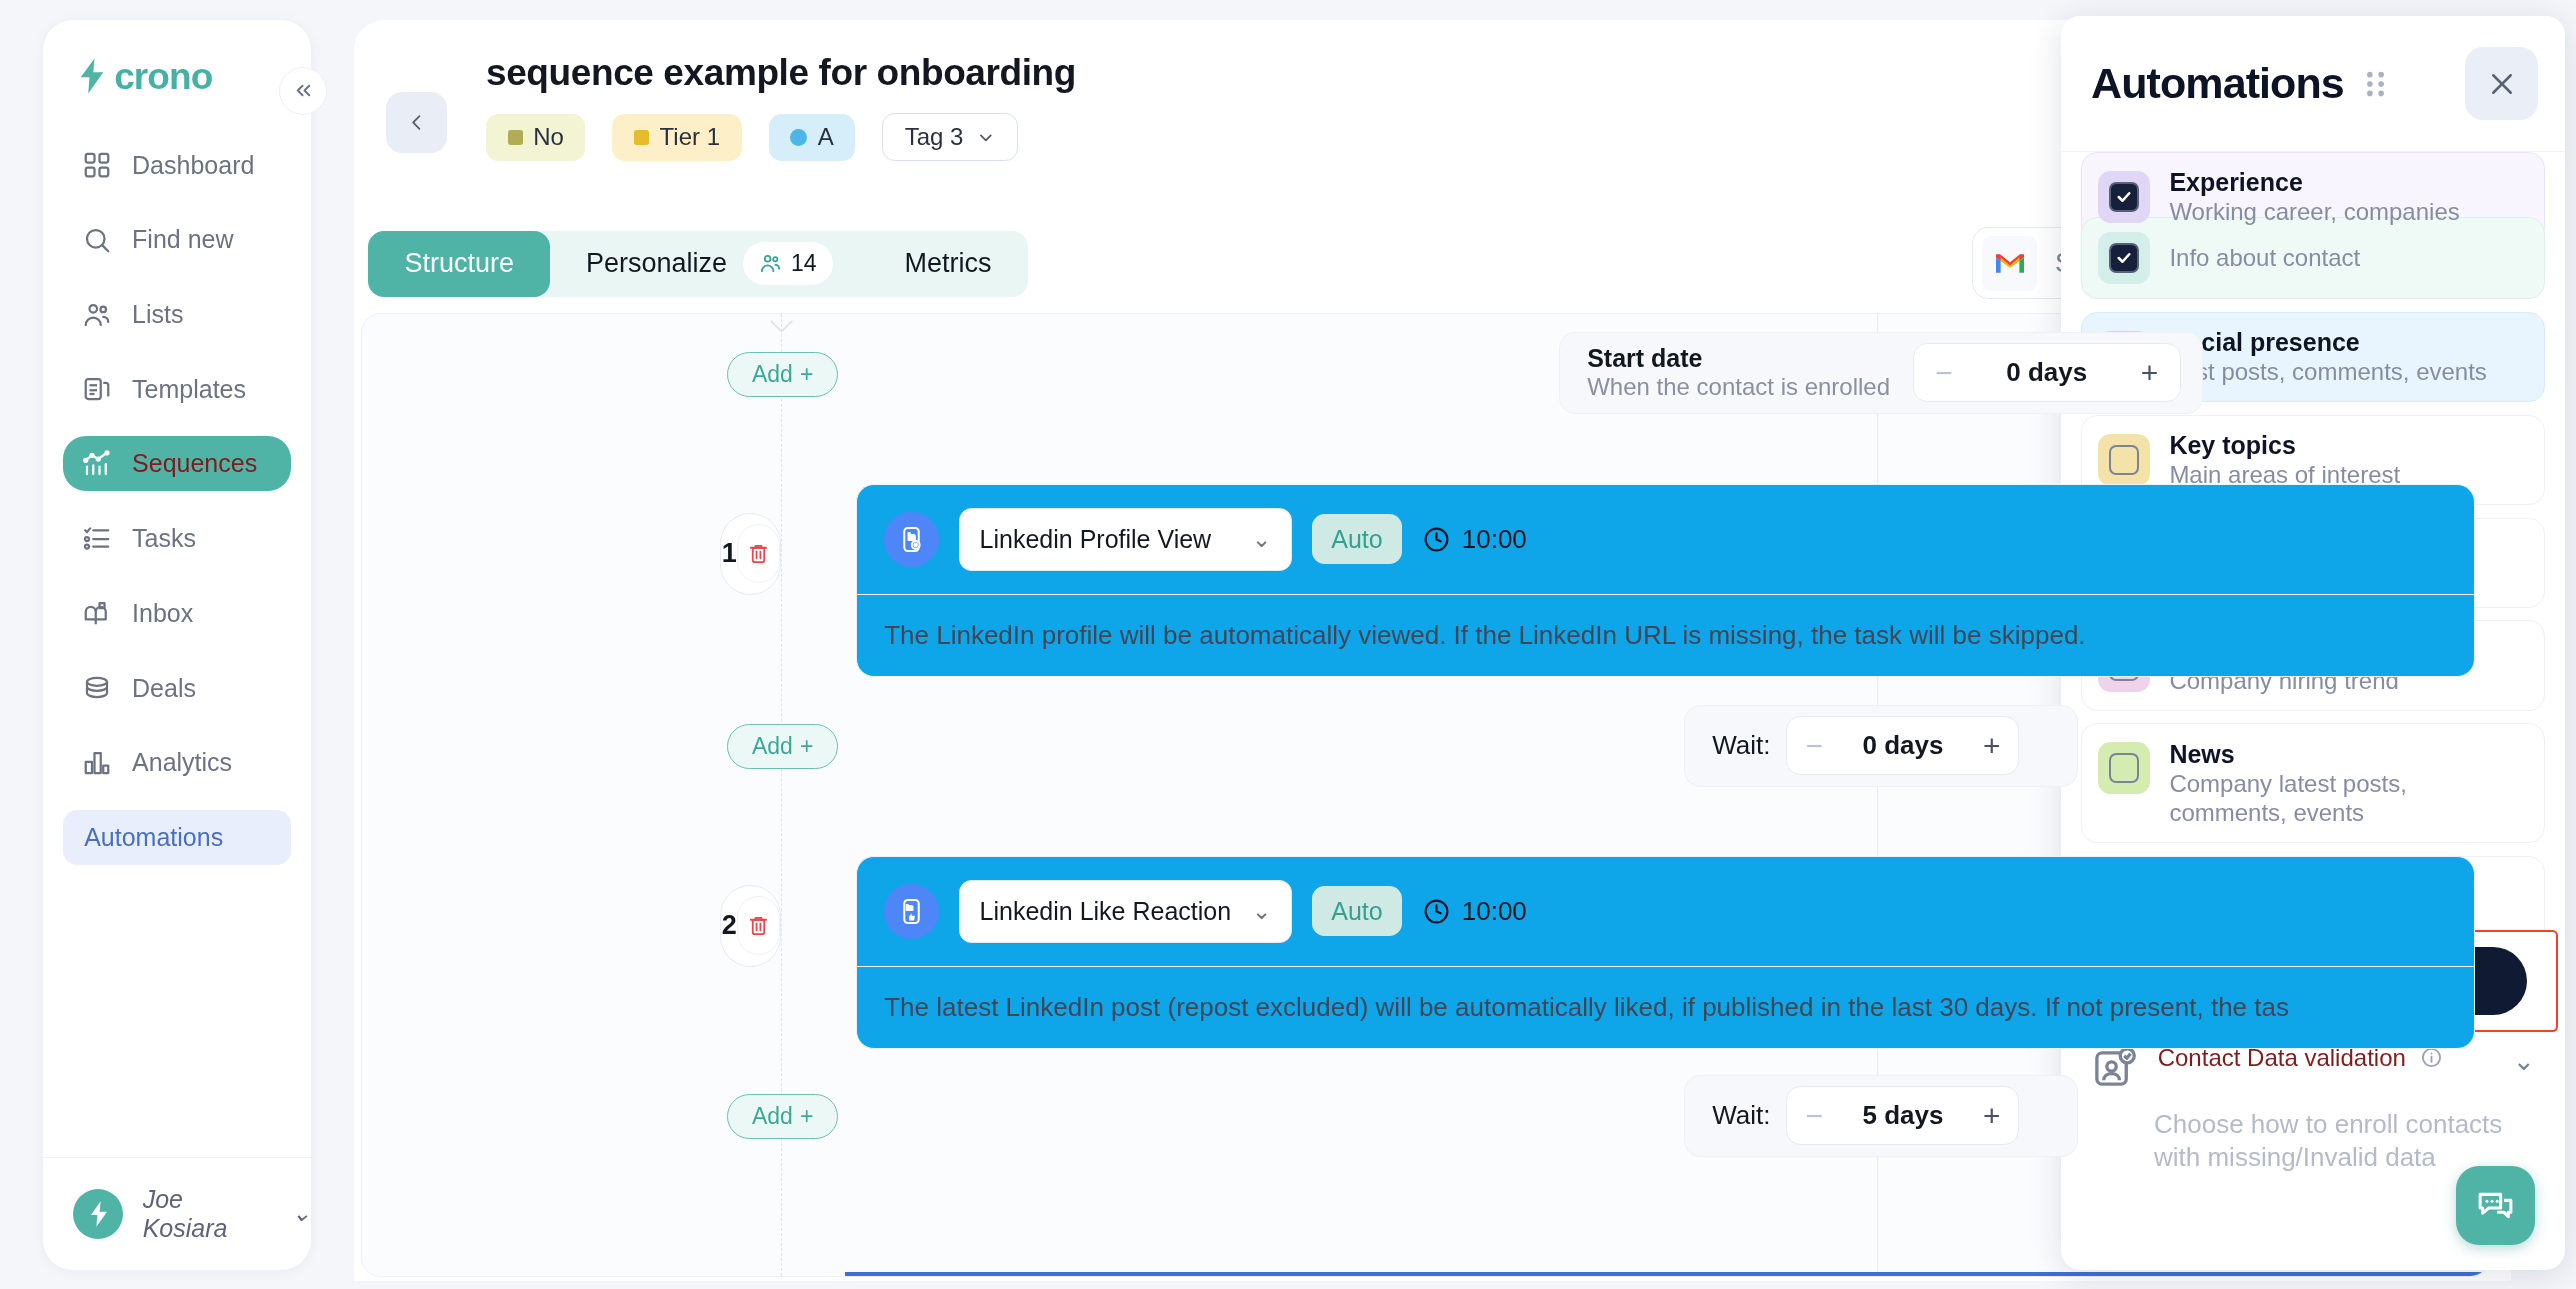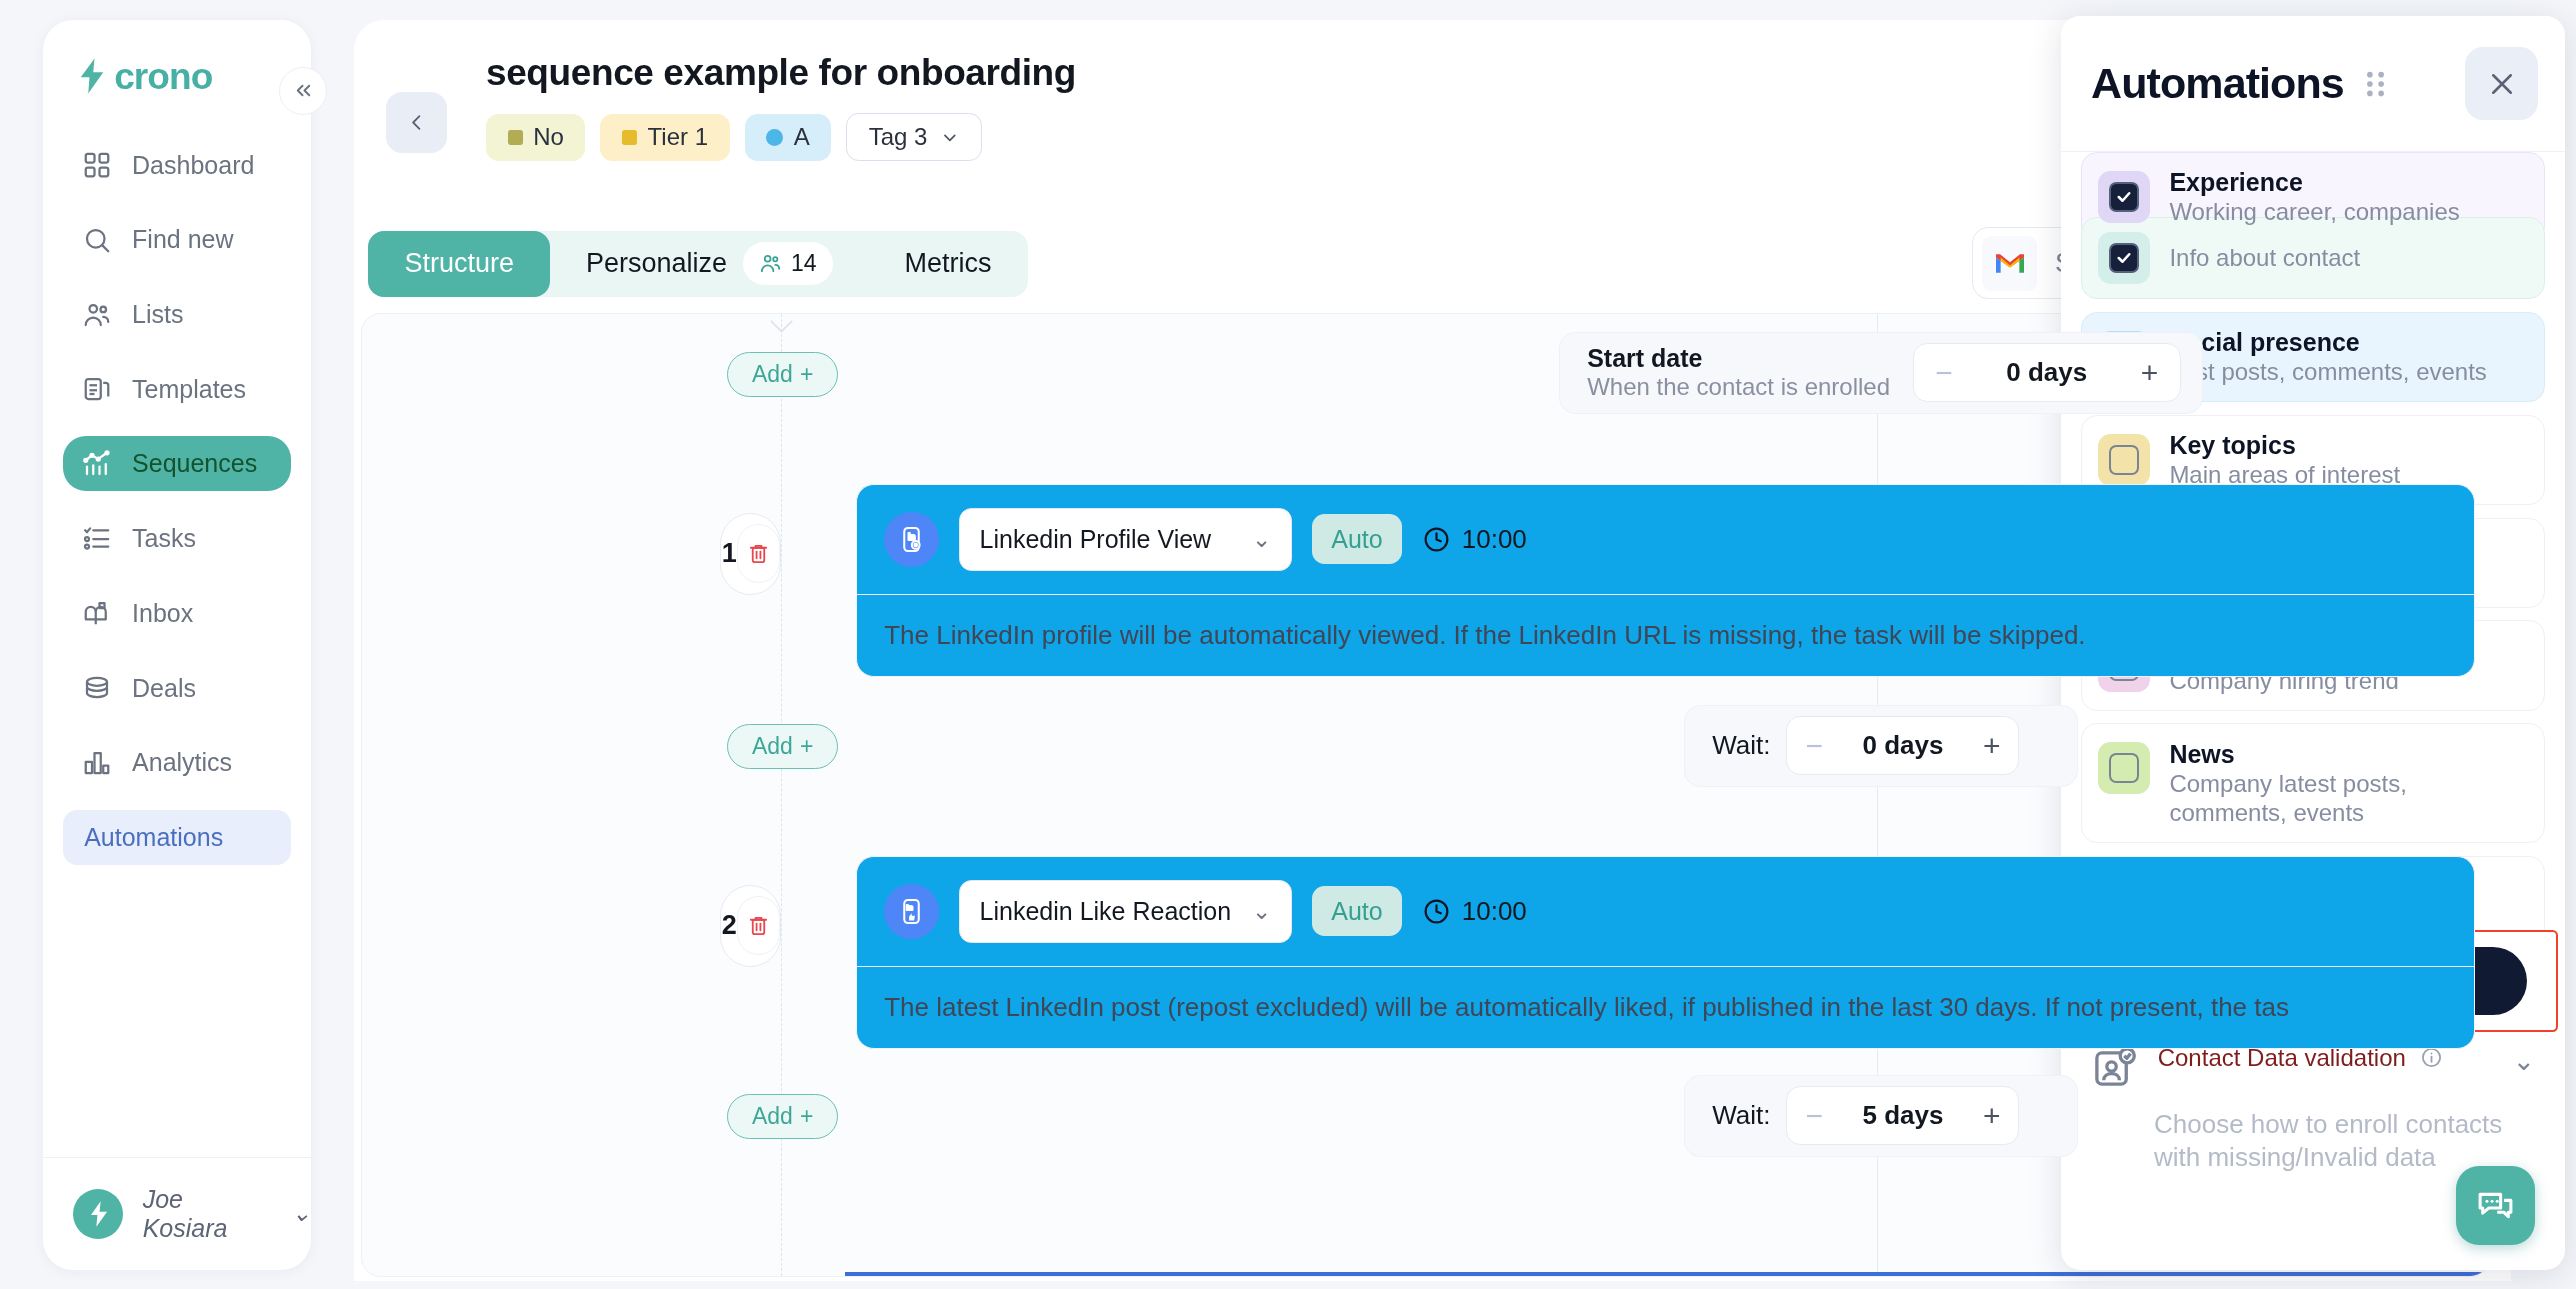--- a/index.html
+++ b/index.html
@@ -33,21 +33,21 @@
     display: flex; align-items: center; justify-content: center;
     color: #6b7280; font-size: 23px; cursor: pointer;
   }
   .nav { margin-top: 43px; padding: 0 19.7px; flex: 1; }
   .nav-item {
     display: flex; align-items: center; gap: 19.7px;
     height: 55px; padding-left: 19.7px; border-radius: 14.3px;
     color: #6b7280; font-size: 25px; margin-bottom: 19.7px; cursor: pointer;
   }
   .nav-item .ico { width: 30px; height: 30px; flex: none; display:block; }
-  .nav-item.active { background: #4fb3a6; color: #14532d; border-radius: 23px; }
+  .nav-item.active { background: #4fb3a6; color: #7f1d1d; border-radius: 23px; }
   .nav-item.active .ico { stroke: #ffffff; }
   .nav-item.soft { background: #e8eefb; color: #4a6fc0; font-weight: 500; }
   .nav-item.noicon { padding-left: 21.5px; }
 
   .user-sep { height: 0.9px; background: #edf0f5; margin: 0 0 0 0; }
   .user-row {
     display: flex; align-items: center; gap: 19.7px;
     padding: 27px 0 27px 30px;
     font-style: italic;
   }
@@ -71,21 +71,21 @@
     position: absolute; left: 32px; top: 72px;
     width: 61px; height: 61px; border-radius: 16px;
     background: #e9edf6; color:#586074;
     display:flex; align-items:center; justify-content:center; font-size: 30px;
     cursor:pointer;
   }
   .seq-title {
     margin-left: 132px; font-size: 37px; font-weight: 700; color: #131820;
     letter-spacing: -0.4px;
   }
-  .tags { margin-left: 132px; margin-top: 19.7px; display:flex; align-items:center; gap: 15px; }
+  .tags { margin-left: 132px; margin-top: 19.7px; display:flex; align-items:center; gap: 27px; }
   .tag {
     display:flex; align-items:center; gap:10.7px;
     height: 47px; padding: 0 21.5px; border-radius: 12.5px;
     font-size: 24px; color:#2b313c;
   }
   .tag .sq { width:15px; height:15px; border-radius:2.7px; flex:none; }
   .tag .dot { width:17px; height:17px; border-radius:50%; flex:none; }
   .tag-outline {
     display:flex; align-items:center; gap:12.5px;
     height: 48px; padding: 0 21.5px; border-radius: 12.5px;

